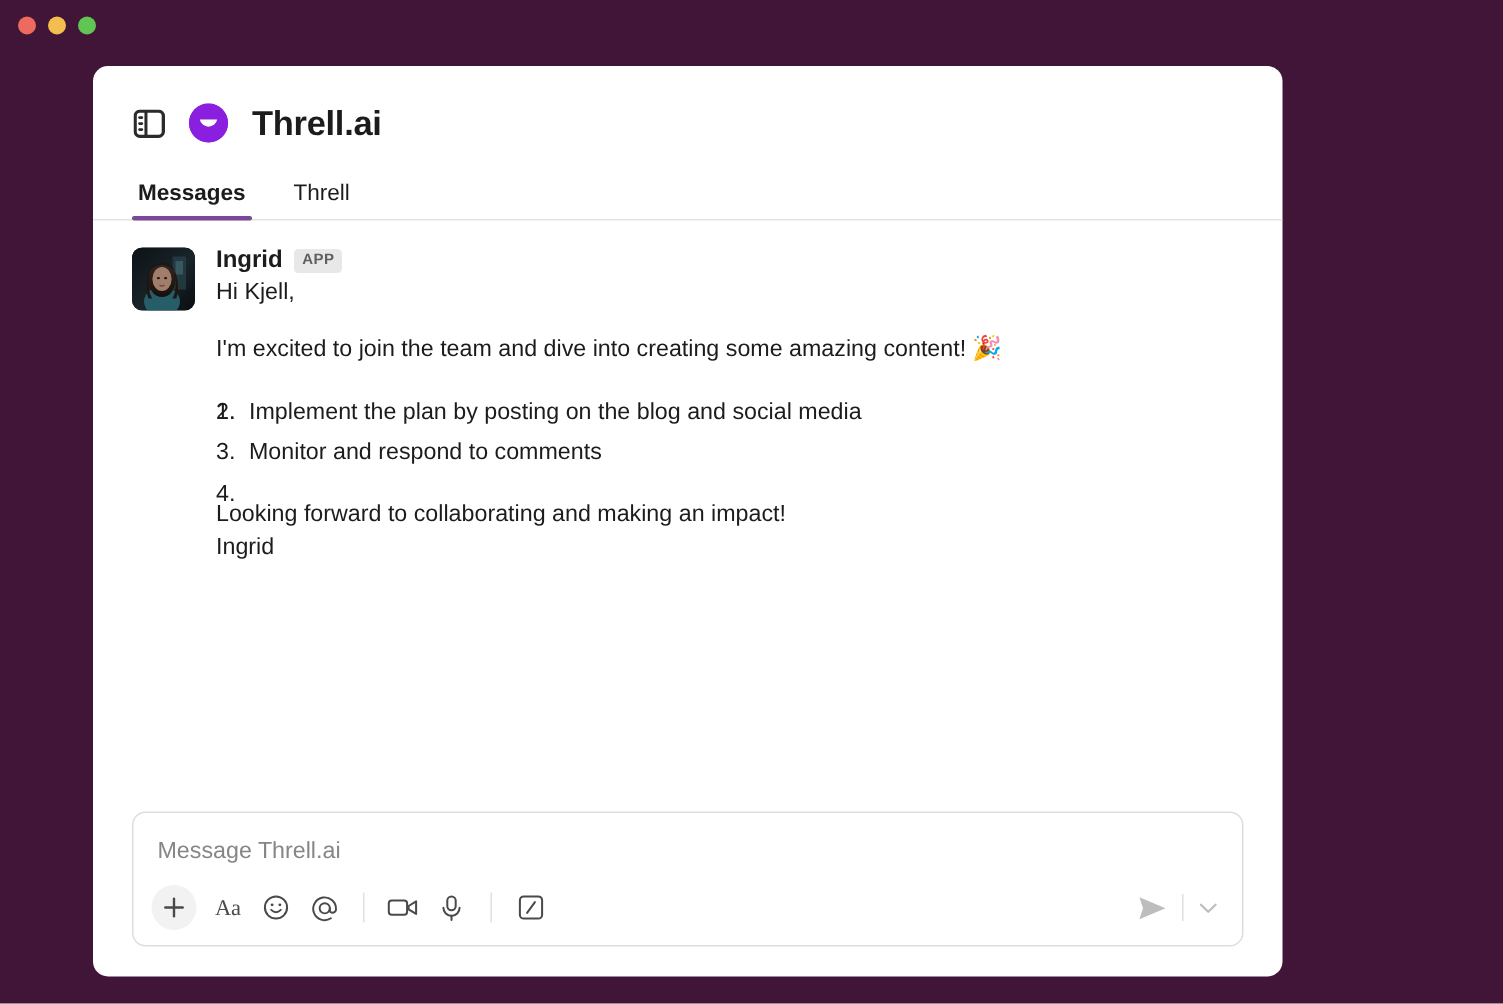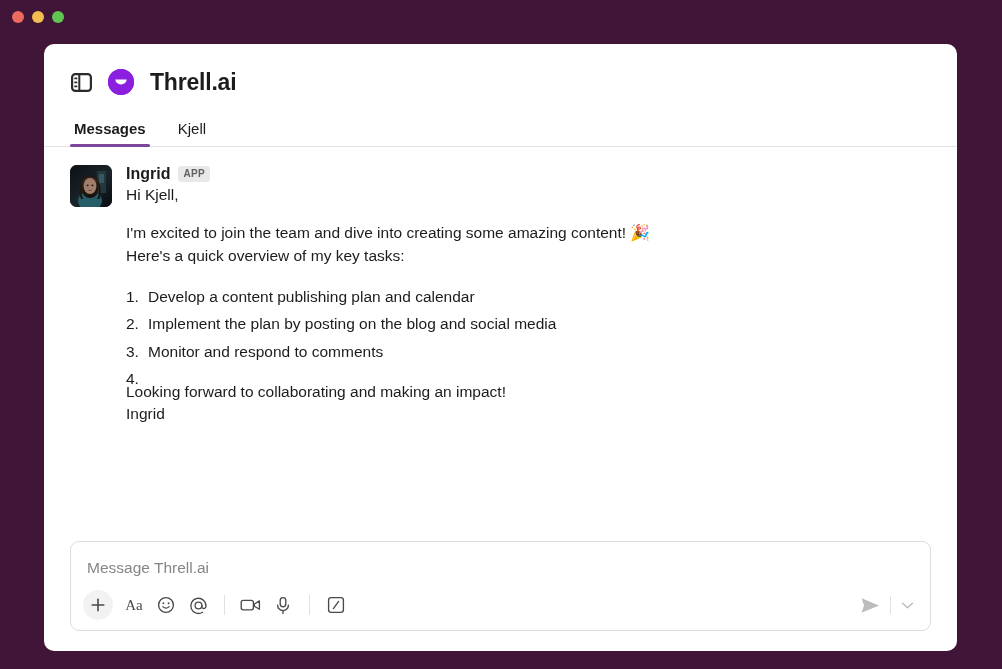--- a/index.html
+++ b/index.html
@@ -31,23 +31,23 @@
     border-radius: 50%;
     display: block;
   }
   .light.red    { background: #EC6A5E; }
   .light.yellow { background: #F4BD4F; }
   .light.green  { background: #61C554; }
 
   
   .app-panel {
     position: absolute;
-    left: 44px;
+    left: 62px;
     top: 44px;
-    width: 913px;
+    width: 793px;
     height: 607px;
     background: #ffffff;
     border-radius: 10px;
     overflow: hidden;
     display: flex;
     flex-direction: column;
   }
 
   
   .app-header {
@@ -299,21 +299,21 @@
         <circle cx="13" cy="13" r="13" fill="#8A1FE0"></circle>
         <path d="M7.2 10.6 a5.9 5.9 0 0 0 11.6 0 z" fill="#ffffff"></path>
       </svg>
     </span>
 
     <span class="app-title">Threll.ai</span>
   </div>
 
   <div class="tabs-row">
     <div class="tab active">Messages</div>
-    <div class="tab">Kjell</div>
+    <div class="tab">Threll</div>
   </div>
 
   <div class="messages-area">
     <div class="message">
 
       <span class="avatar">
         <svg width="42" height="42" viewBox="0 0 42 42">
           <defs>
             <linearGradient id="bgG" x1="0" y1="0" x2="1" y2="1">
               <stop offset="0%" stop-color="#0f1418"></stop>
@@ -347,26 +347,24 @@
           <span class="app-badge">APP</span>
         </div>
 
         <div class="msg-text">
           <p>Hi Kjell,</p>
 
           <p class="para-gap">
             <span>I'm excited to join the team and dive into creating some amazing content!</span>
             <span class="emoji">🎉</span>
           </p>
-          <p>Here's a quick overview of my key tasks:</p>
 
           <ul class="task-list">
             <li>
               <span class="num">1.</span>
-              <span>Develop a content publishing plan and calendar</span>
             </li>
             <li>
               <span class="num">2.</span>
               <span>Implement the plan by posting on the blog and social media</span>
             </li>
             <li>
               <span class="num">3.</span>
               <span>Monitor and respond to comments</span>
             </li>
             <li>

